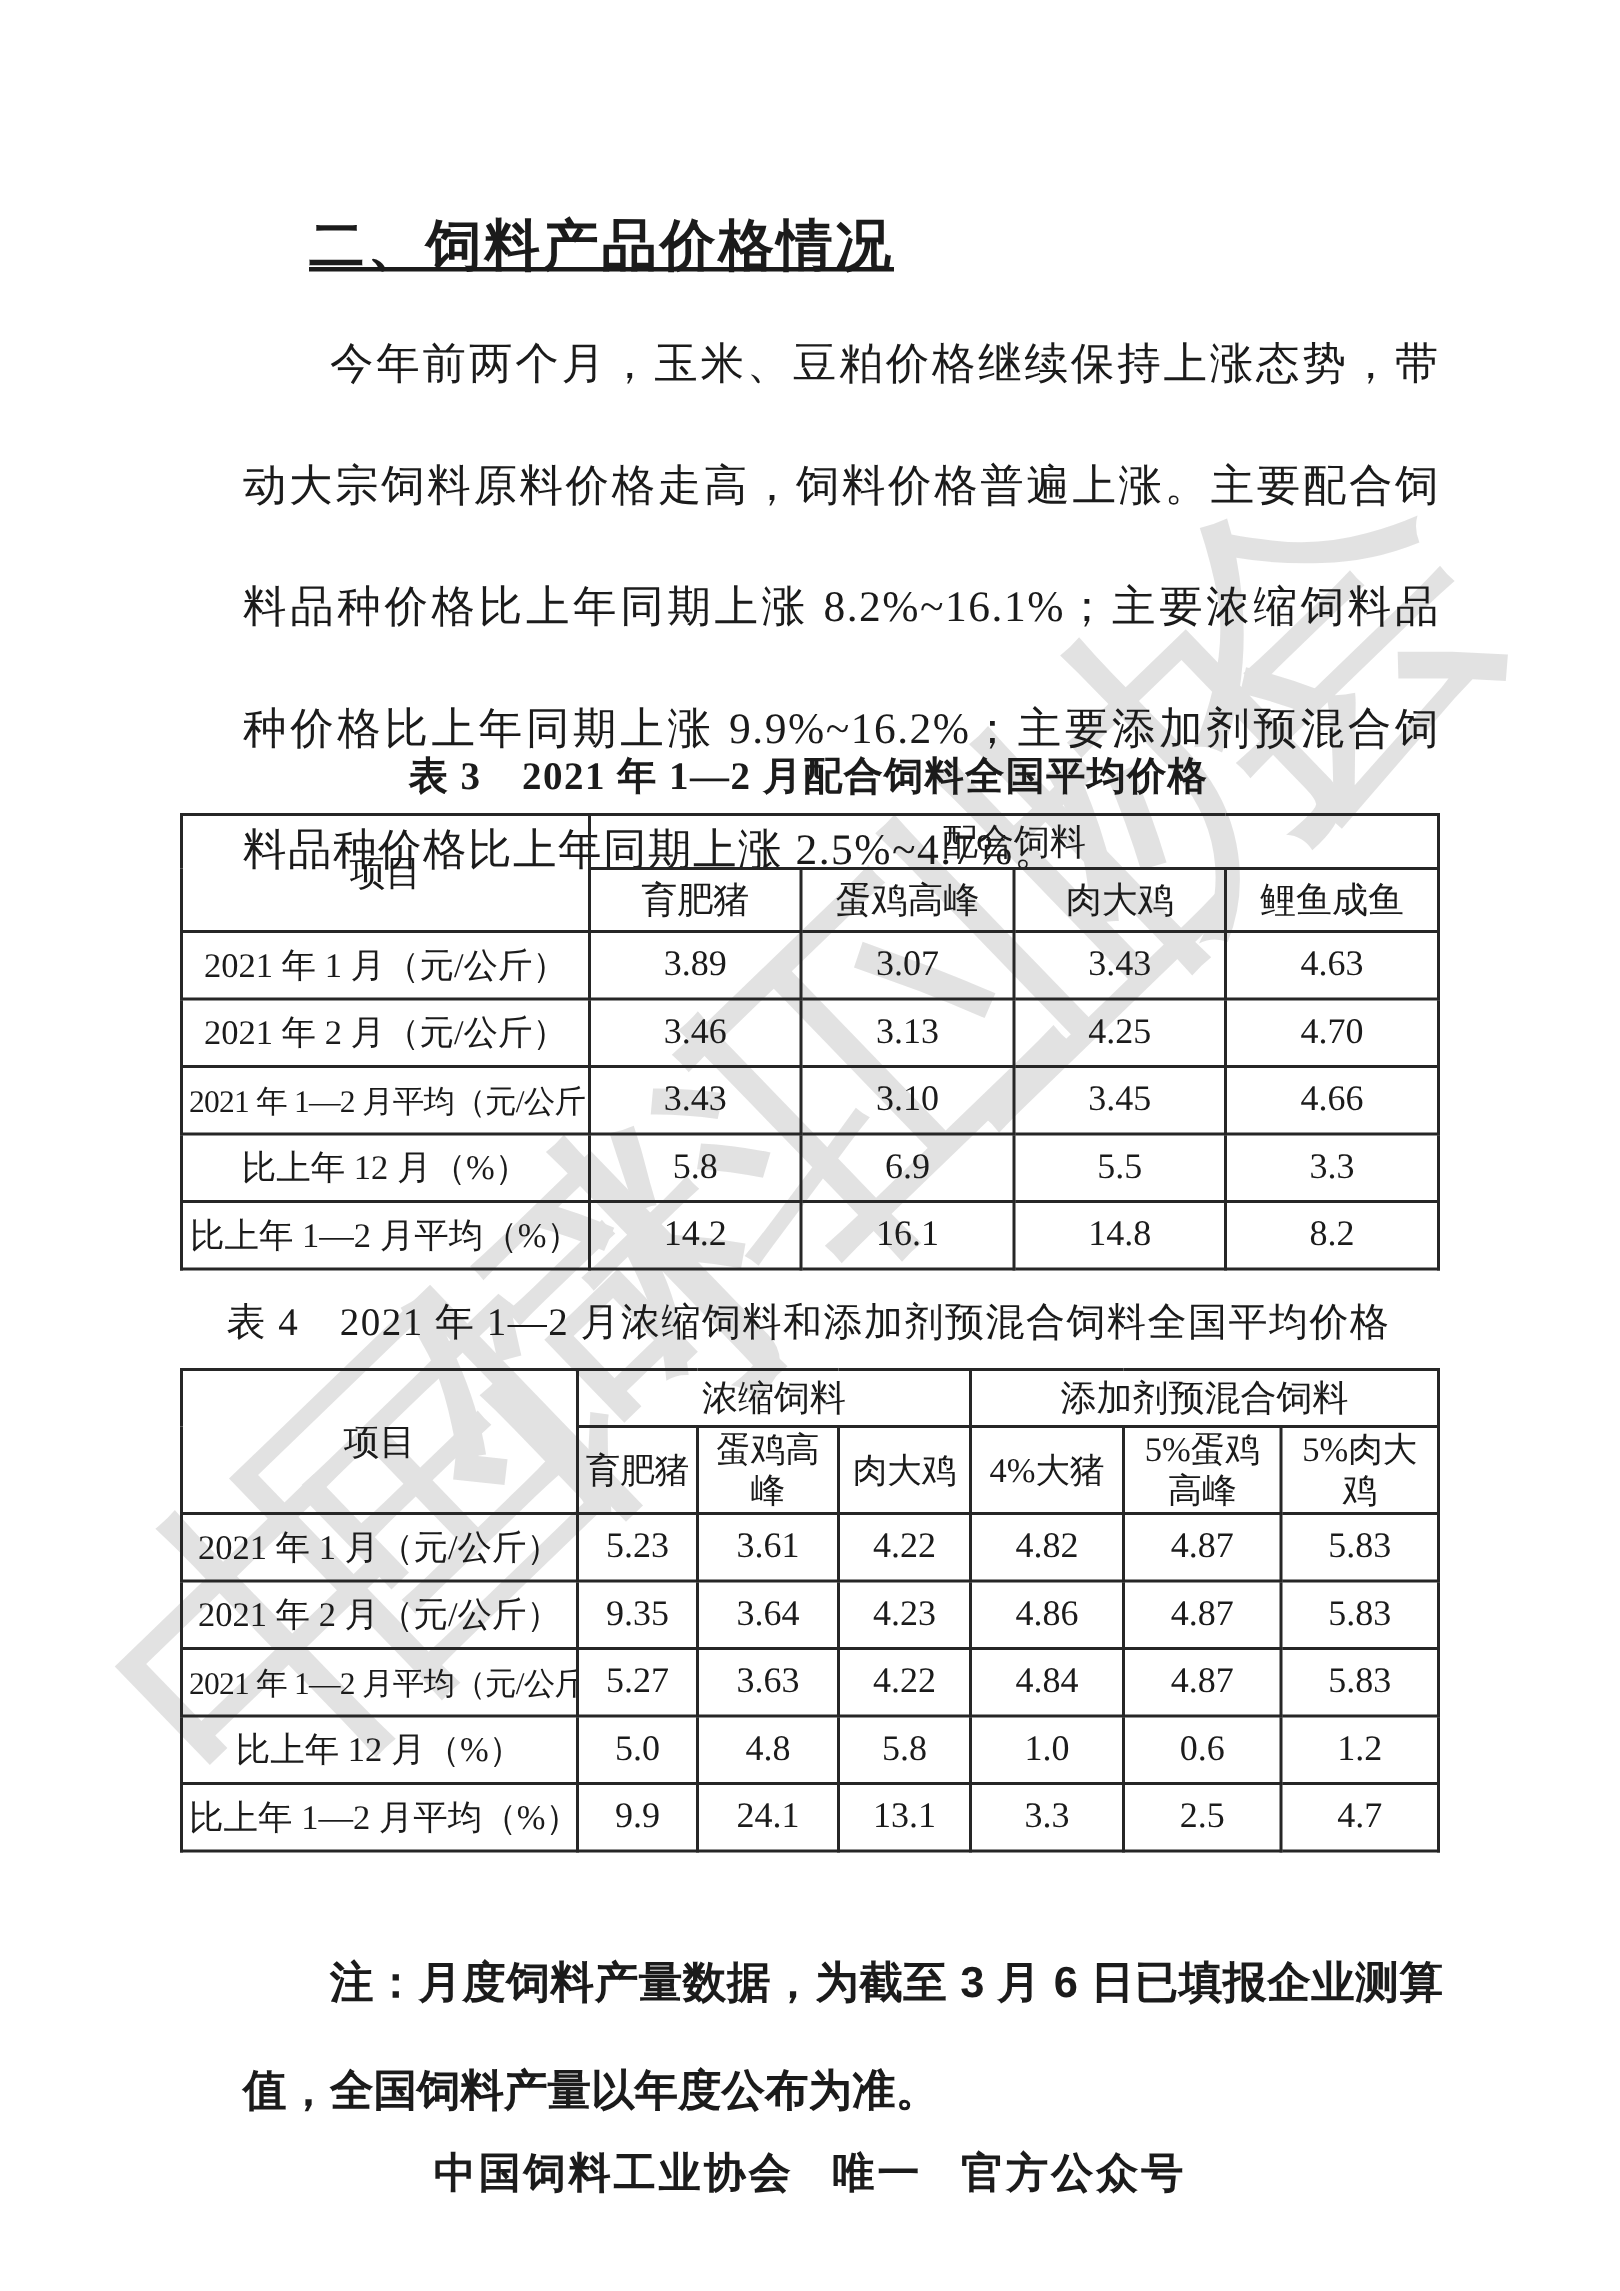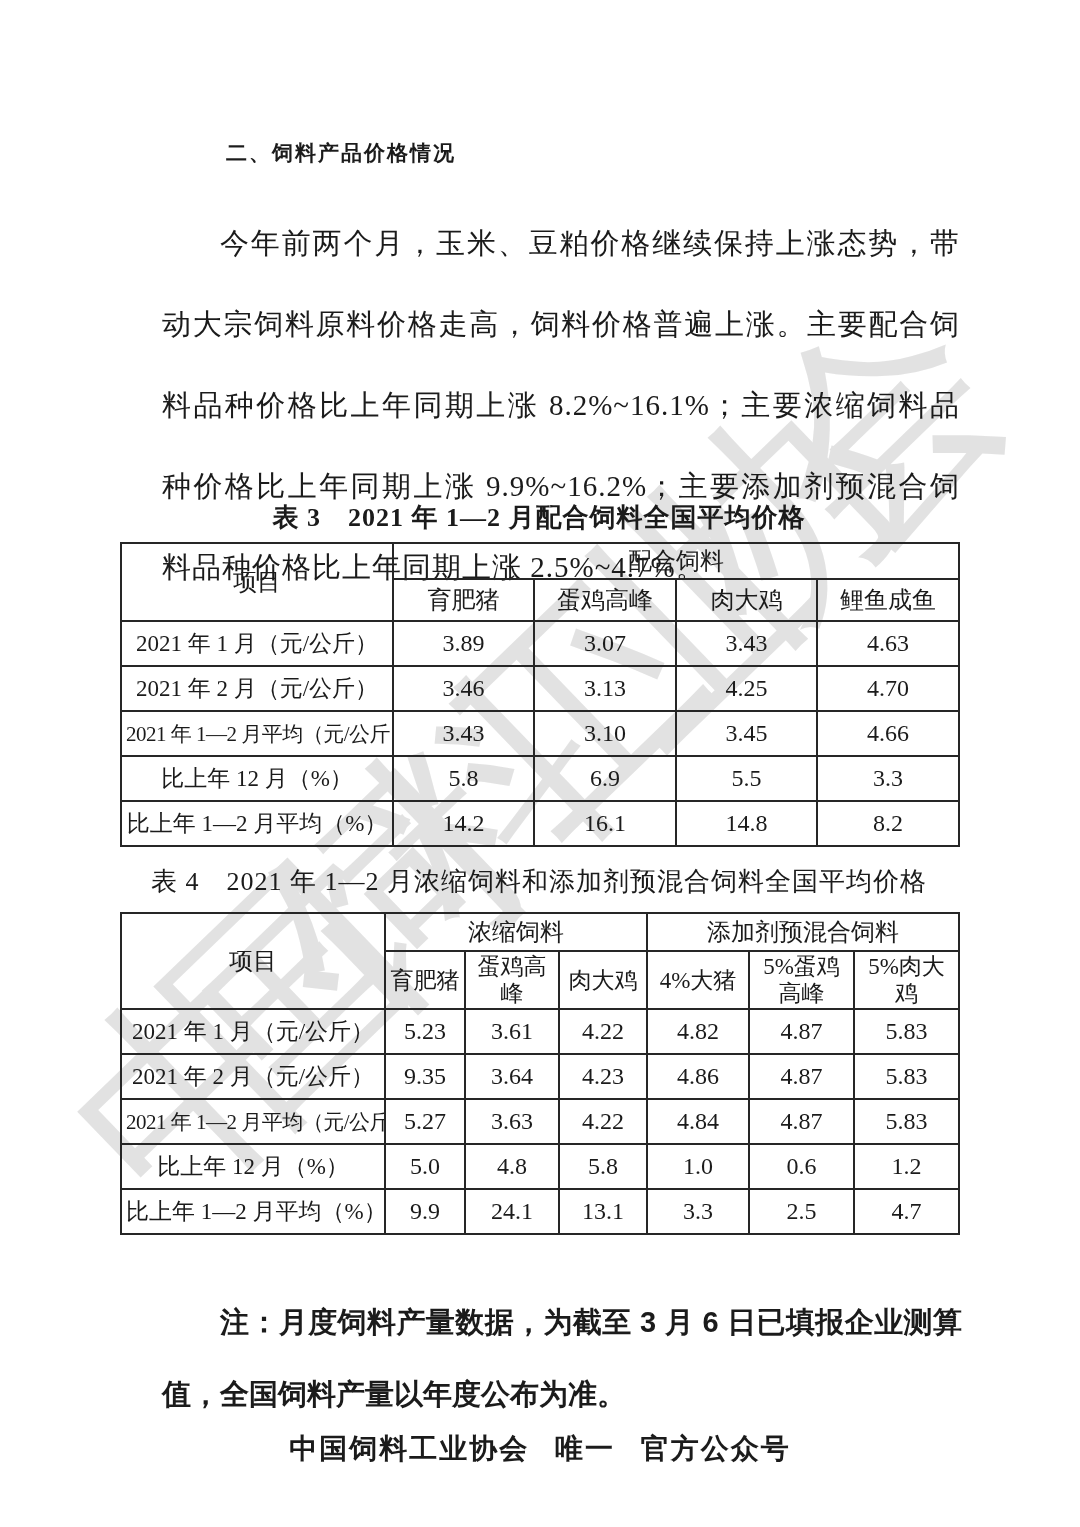--- a/index.html
+++ b/index.html
@@ -11,22 +11,22 @@
     position:absolute;left:112px;top:1052px;z-index:0;
     font-size:228px;line-height:1;letter-spacing:-92px;white-space:nowrap;
     color:#c9c9c9;opacity:.52;
     transform:rotate(-44deg);transform-origin:0 50%;
     font-family:"Liberation Serif","DejaVu Serif",serif;
     pointer-events:none;
   }
   .content{position:relative;z-index:1;}
   .abs{position:absolute;}
   .section-title{
-    left:226px;top:139px;font-size:21px;font-weight:bold;
-    font-family:"Liberation Sans","DejaVu Sans",sans-serif;letter-spacing:2px;
+    left:206px;top:139px;font-size:37px;font-weight:bold;
+    font-family:"Liberation Sans","DejaVu Sans",sans-serif;letter-spacing:2px;text-decoration:underline;
   }
   .para{
     left:162px;top:203px;width:798px;font-size:29px;line-height:81px;
     text-align:justify;text-indent:58px;letter-spacing:1px;
   }
   .tcap{left:120px;width:838px;text-align:center;font-size:26px;letter-spacing:1px;}
   .cap3{top:500px;font-weight:bold;}
   .cap4{top:864px;}
   table{border-collapse:collapse;table-layout:fixed;width:838px;font-size:24px;}
   .t3{left:120px;top:542px;}

